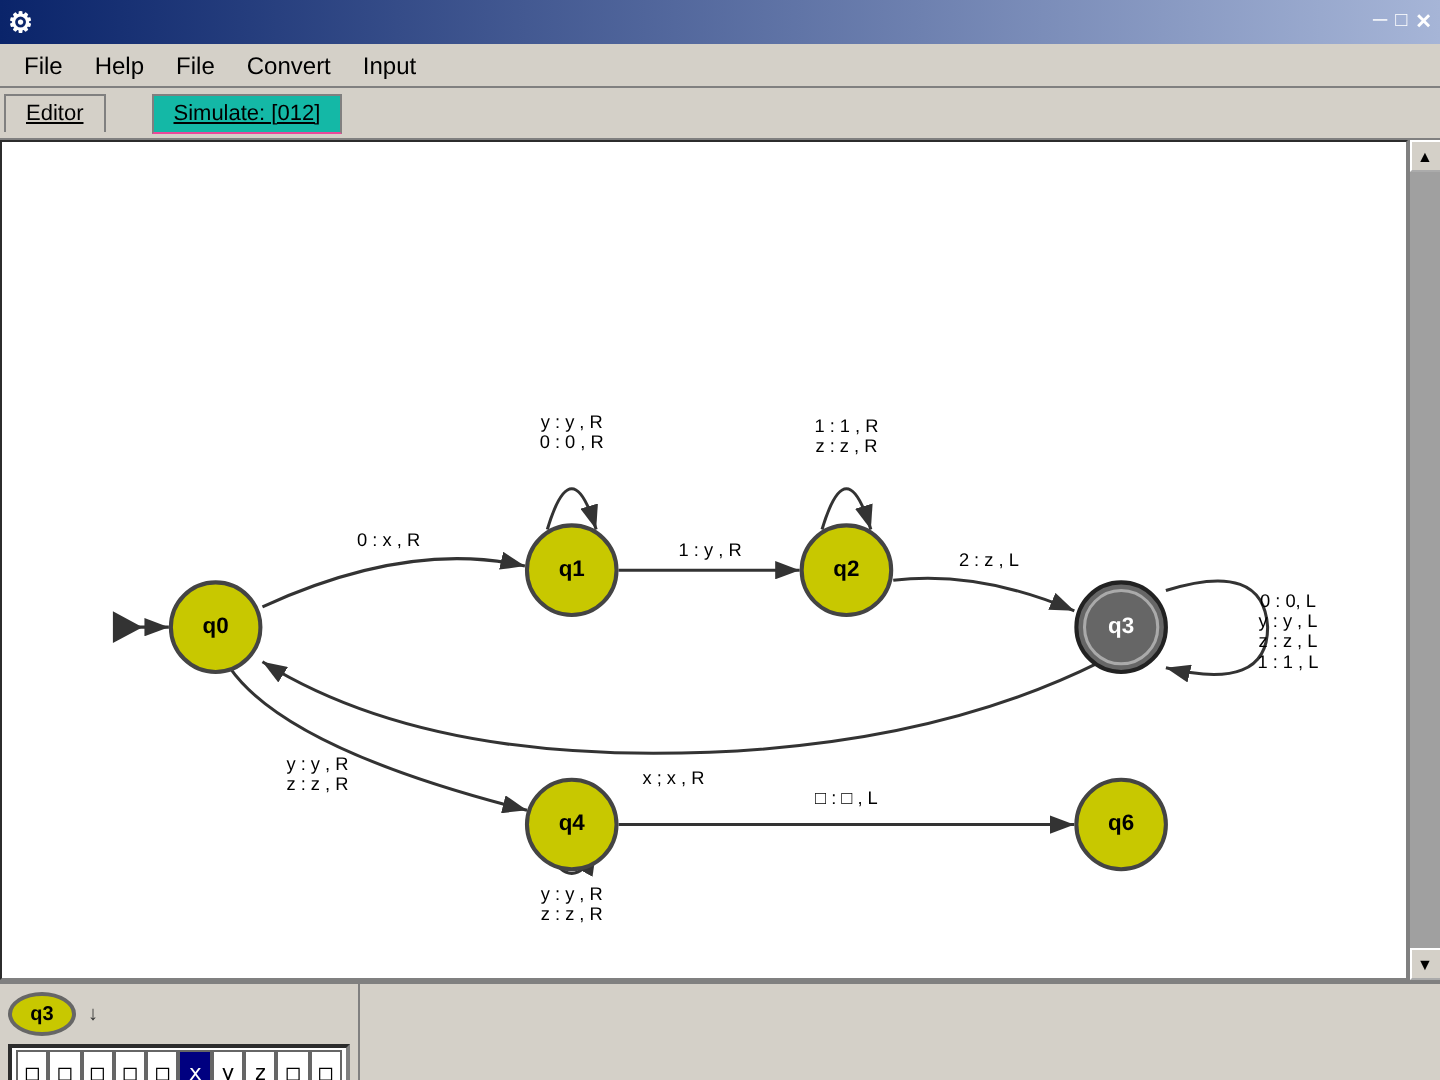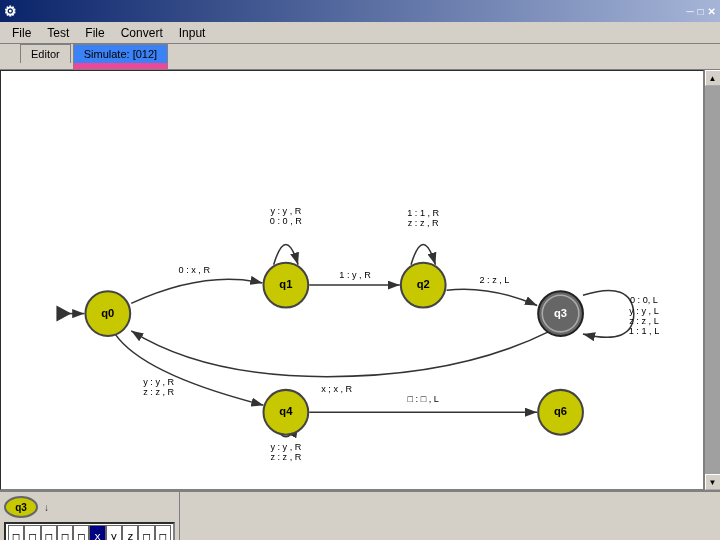--- a/index.html
+++ b/index.html
@@ -47,37 +47,39 @@
       padding: 2px 8px;
       cursor: pointer;
       font-size: 12px;
     }
 
     
     #tab-bar {
       background: #d4d0c8;
       height: 26px;
       display: flex;
-      align-items: flex-start;
-      padding: 0 20px;
+      align-items: center;
+      padding: 0 2px;
       border-bottom: 1px solid #808080;
+      text-decoration: underline;
     }
     .tab {
       padding: 3px 10px;
       border: 1px solid #808080;
       border-bottom: none;
       background: #d4d0c8;
       cursor: pointer;
       font-size: 11px;
       margin-right: 2px;
     }
     .tab.active {
-      background: #3b82f6;
-      border-bottom: 6px solid #ec4899;
+      background: #14b8a6;
+      border-bottom: 1px solid #ec4899;
       z-index: 1;
+      margin-left: 21px;
     }
 
     
     #main-area {
       display: flex;
       height: 420px;
     }
 
     
     #diagram-area {
@@ -225,21 +227,21 @@
   </div>
   <div id="title-bar-controls">
     <span>─</span>
     <span>□</span>
     <span>✕</span>
   </div>
 </div>
 
 <div id="menu-bar">
   <span class="menu-item">File</span>
-  <span class="menu-item">Test</span>
+  <span class="menu-item">Help</span>
   <span class="menu-item">File</span>
   <span class="menu-item">Convert</span>
   <span class="menu-item">Input</span>
 </div>
 
 <div id="tab-bar">
   <div class="tab">Editor</div>
   <div class="tab active">Simulate: [012]</div>
 </div>
 

